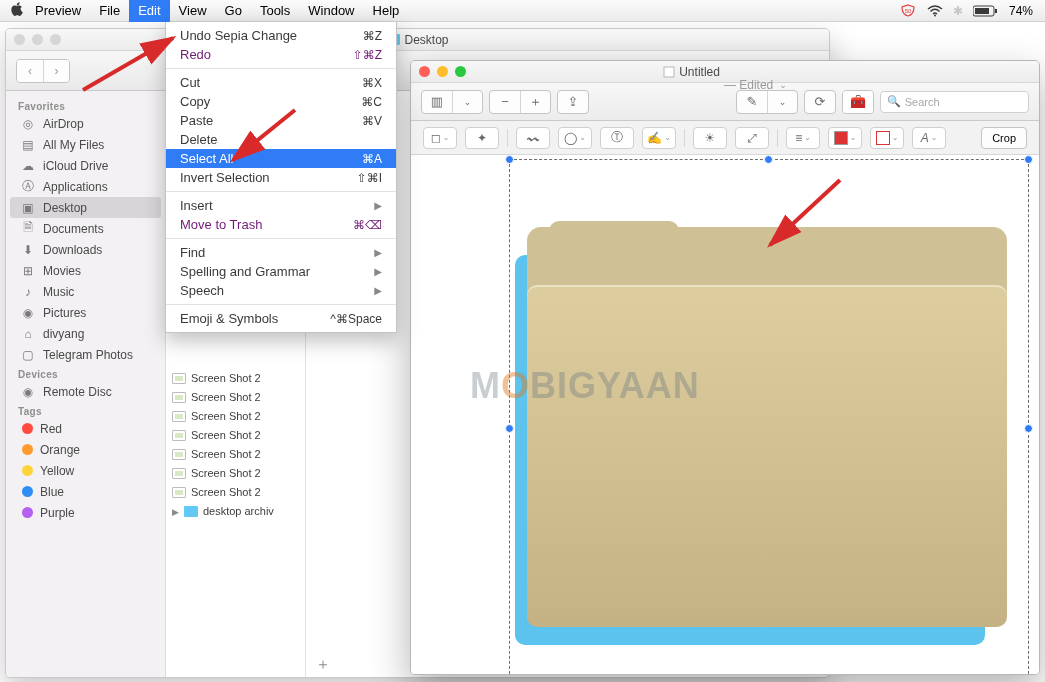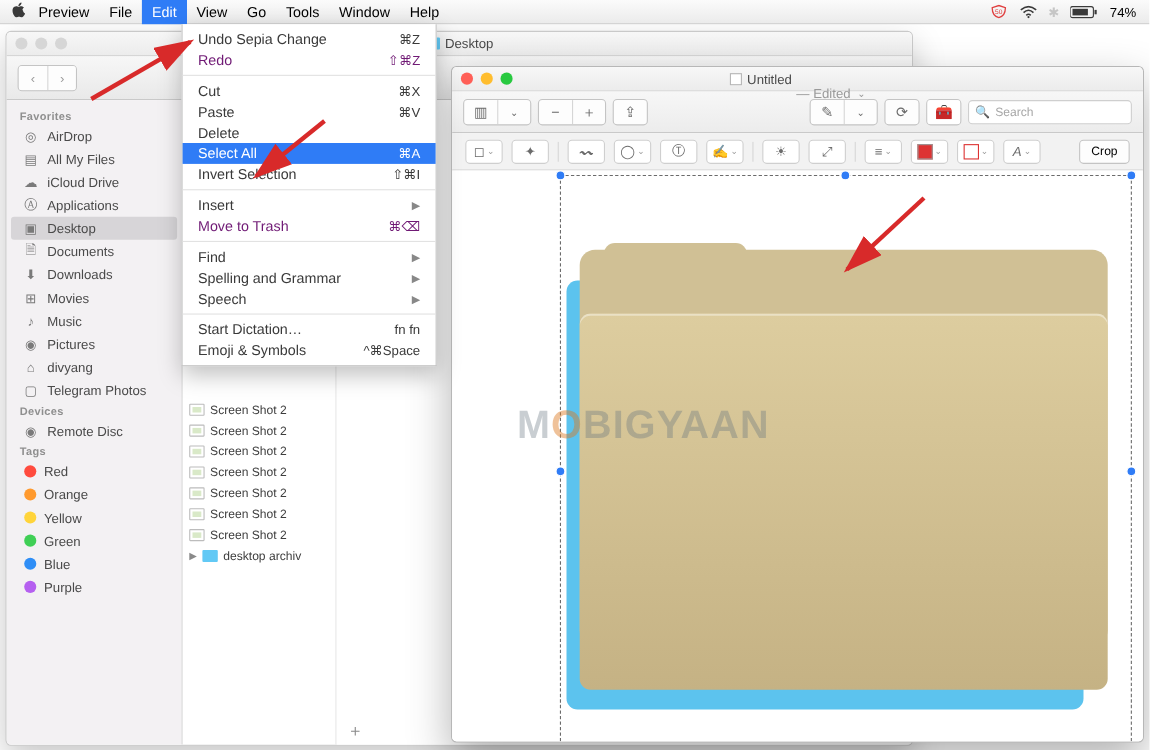--- a/index.html
+++ b/index.html
@@ -38,21 +38,21 @@
 
 .finder-body { flex: 1; display: flex; }
 .sidebar { width: 160px; background: #f3f1f3; border-right: 1px solid #dcdcdc; padding: 6px 0; font-size: 12px; overflow: hidden; }
 .sidebar .hdr { color: #8f8f8f; font-size: 10px; font-weight: 600; padding: 4px 12px 1px; letter-spacing: .3px; }
 .sidebar .sitem { display: flex; align-items: center; gap: 7px; padding: 2px 10px; height: 21px; color: #4a4a4a; border-radius: 3px; margin: 0 4px; }
 .sidebar .sitem.sel { background: #d7d5d8; }
 .sidebar .sicon { width: 16px; height: 16px; display: flex; align-items: center; justify-content: center; color: #7a7a7a; }
 .sidebar .tag { width: 11px; height: 11px; border-radius: 50%; margin-left: 2px; }
 
 .filelist { width: 140px; border-right: 1px solid #e2e2e2; font-size: 11px; overflow: hidden; }
-.filelist .frow { display: flex; align-items: flex-start; gap: 5px; padding: 1px 6px; height: 19px; color: #3d3d3d; white-space: nowrap; overflow: hidden; }
+.filelist .frow { display: flex; align-items: flex-end; gap: 5px; padding: 1px 6px; height: 19px; color: #3d3d3d; white-space: nowrap; overflow: hidden; }
 .filelist .ficon { width: 14px; height: 11px; background: #fff; border: 1px solid #bcbcbc; border-radius: 1px; flex-shrink: 0; position: relative; }
 .filelist .ficon::after { content:""; position:absolute; left:2px; top:2px; right:2px; bottom:2px; background:#d9e9c8; }
 .filelist .folder { width: 14px; height: 11px; background: #62c9f5; border-radius: 1px; flex-shrink:0; }
 .filelist .arrow { color:#8a8a8a; font-size:9px; }
 
 .thumbcol { flex: 1; background: #fff; padding-top: 20px; display: flex; flex-direction: column; align-items: center; position: relative; }
 .bigthumb { width: 140px; height: 115px; background: #fff; border: 1px solid #d4d4d4; border-radius: 3px; box-shadow: 0 1px 2px rgba(0,0,0,.08); display:flex; align-items:center; justify-content:center; }
 .thumbfolder { width: 100px; height: 80px; position: relative; }
 .tf-back { position:absolute; inset:0; background:#cbbd92; border-radius:4px; top:8px; }
 .tf-tab { position:absolute; top:0; left:6px; width:28px; height:14px; background:#cbbd92; border-radius:3px 3px 0 0; }
@@ -151,20 +151,24 @@
   <div class="row dis">
       <span>Redo</span>
       <span class="sc">⇧⌘Z</span>
     </div>
   <hr>
   <div class="row">
       <span>Cut</span>
       <span class="sc">⌘X</span>
     </div>
   <div class="row">
+      <span>Copy</span>
+      <span class="sc">⌘C</span>
+    </div>
+  <div class="row">
       <span>Paste</span>
       <span class="sc">⌘V</span>
     </div>
   <div class="row">
       <span>Delete</span>
       <span></span>
     </div>
   <div class="row sel">
       <span>Select All</span>
       <span class="sc">⌘A</span>
@@ -189,24 +193,20 @@
     </div>
   <div class="row">
       <span>Spelling and Grammar</span>
       <span class="sub">▶</span>
     </div>
   <div class="row">
       <span>Speech</span>
       <span class="sub">▶</span>
     </div>
   <hr>
-  <div class="row">
-      <span>Start Dictation…</span>
-      <span class="sc">fn fn</span>
-    </div>
   <div class="row">
       <span>Emoji &amp; Symbols</span>
       <span class="sc">^⌘Space</span>
     </div>
 </div>
 
 <div class="finder">
   <div class="titlebar">
     <div class="traffic tl-gray">
         <span></span>
@@ -283,24 +283,20 @@
           <span class="tag" style="background:#ff4b3e"></span>
           <span>Red</span>
         </div>
       <div class="sitem">
           <span class="tag" style="background:#ff9a2e"></span>
           <span>Orange</span>
         </div>
       <div class="sitem">
           <span class="tag" style="background:#ffd43a"></span>
           <span>Yellow</span>
-        </div>
-      <div class="sitem">
-          <span class="tag" style="background:#3fcf55"></span>
-          <span>Green</span>
         </div>
       <div class="sitem">
           <span class="tag" style="background:#2f8ef6"></span>
           <span>Blue</span>
         </div>
       <div class="sitem">
           <span class="tag" style="background:#b560f0"></span>
           <span>Purple</span>
         </div>
     </div>

